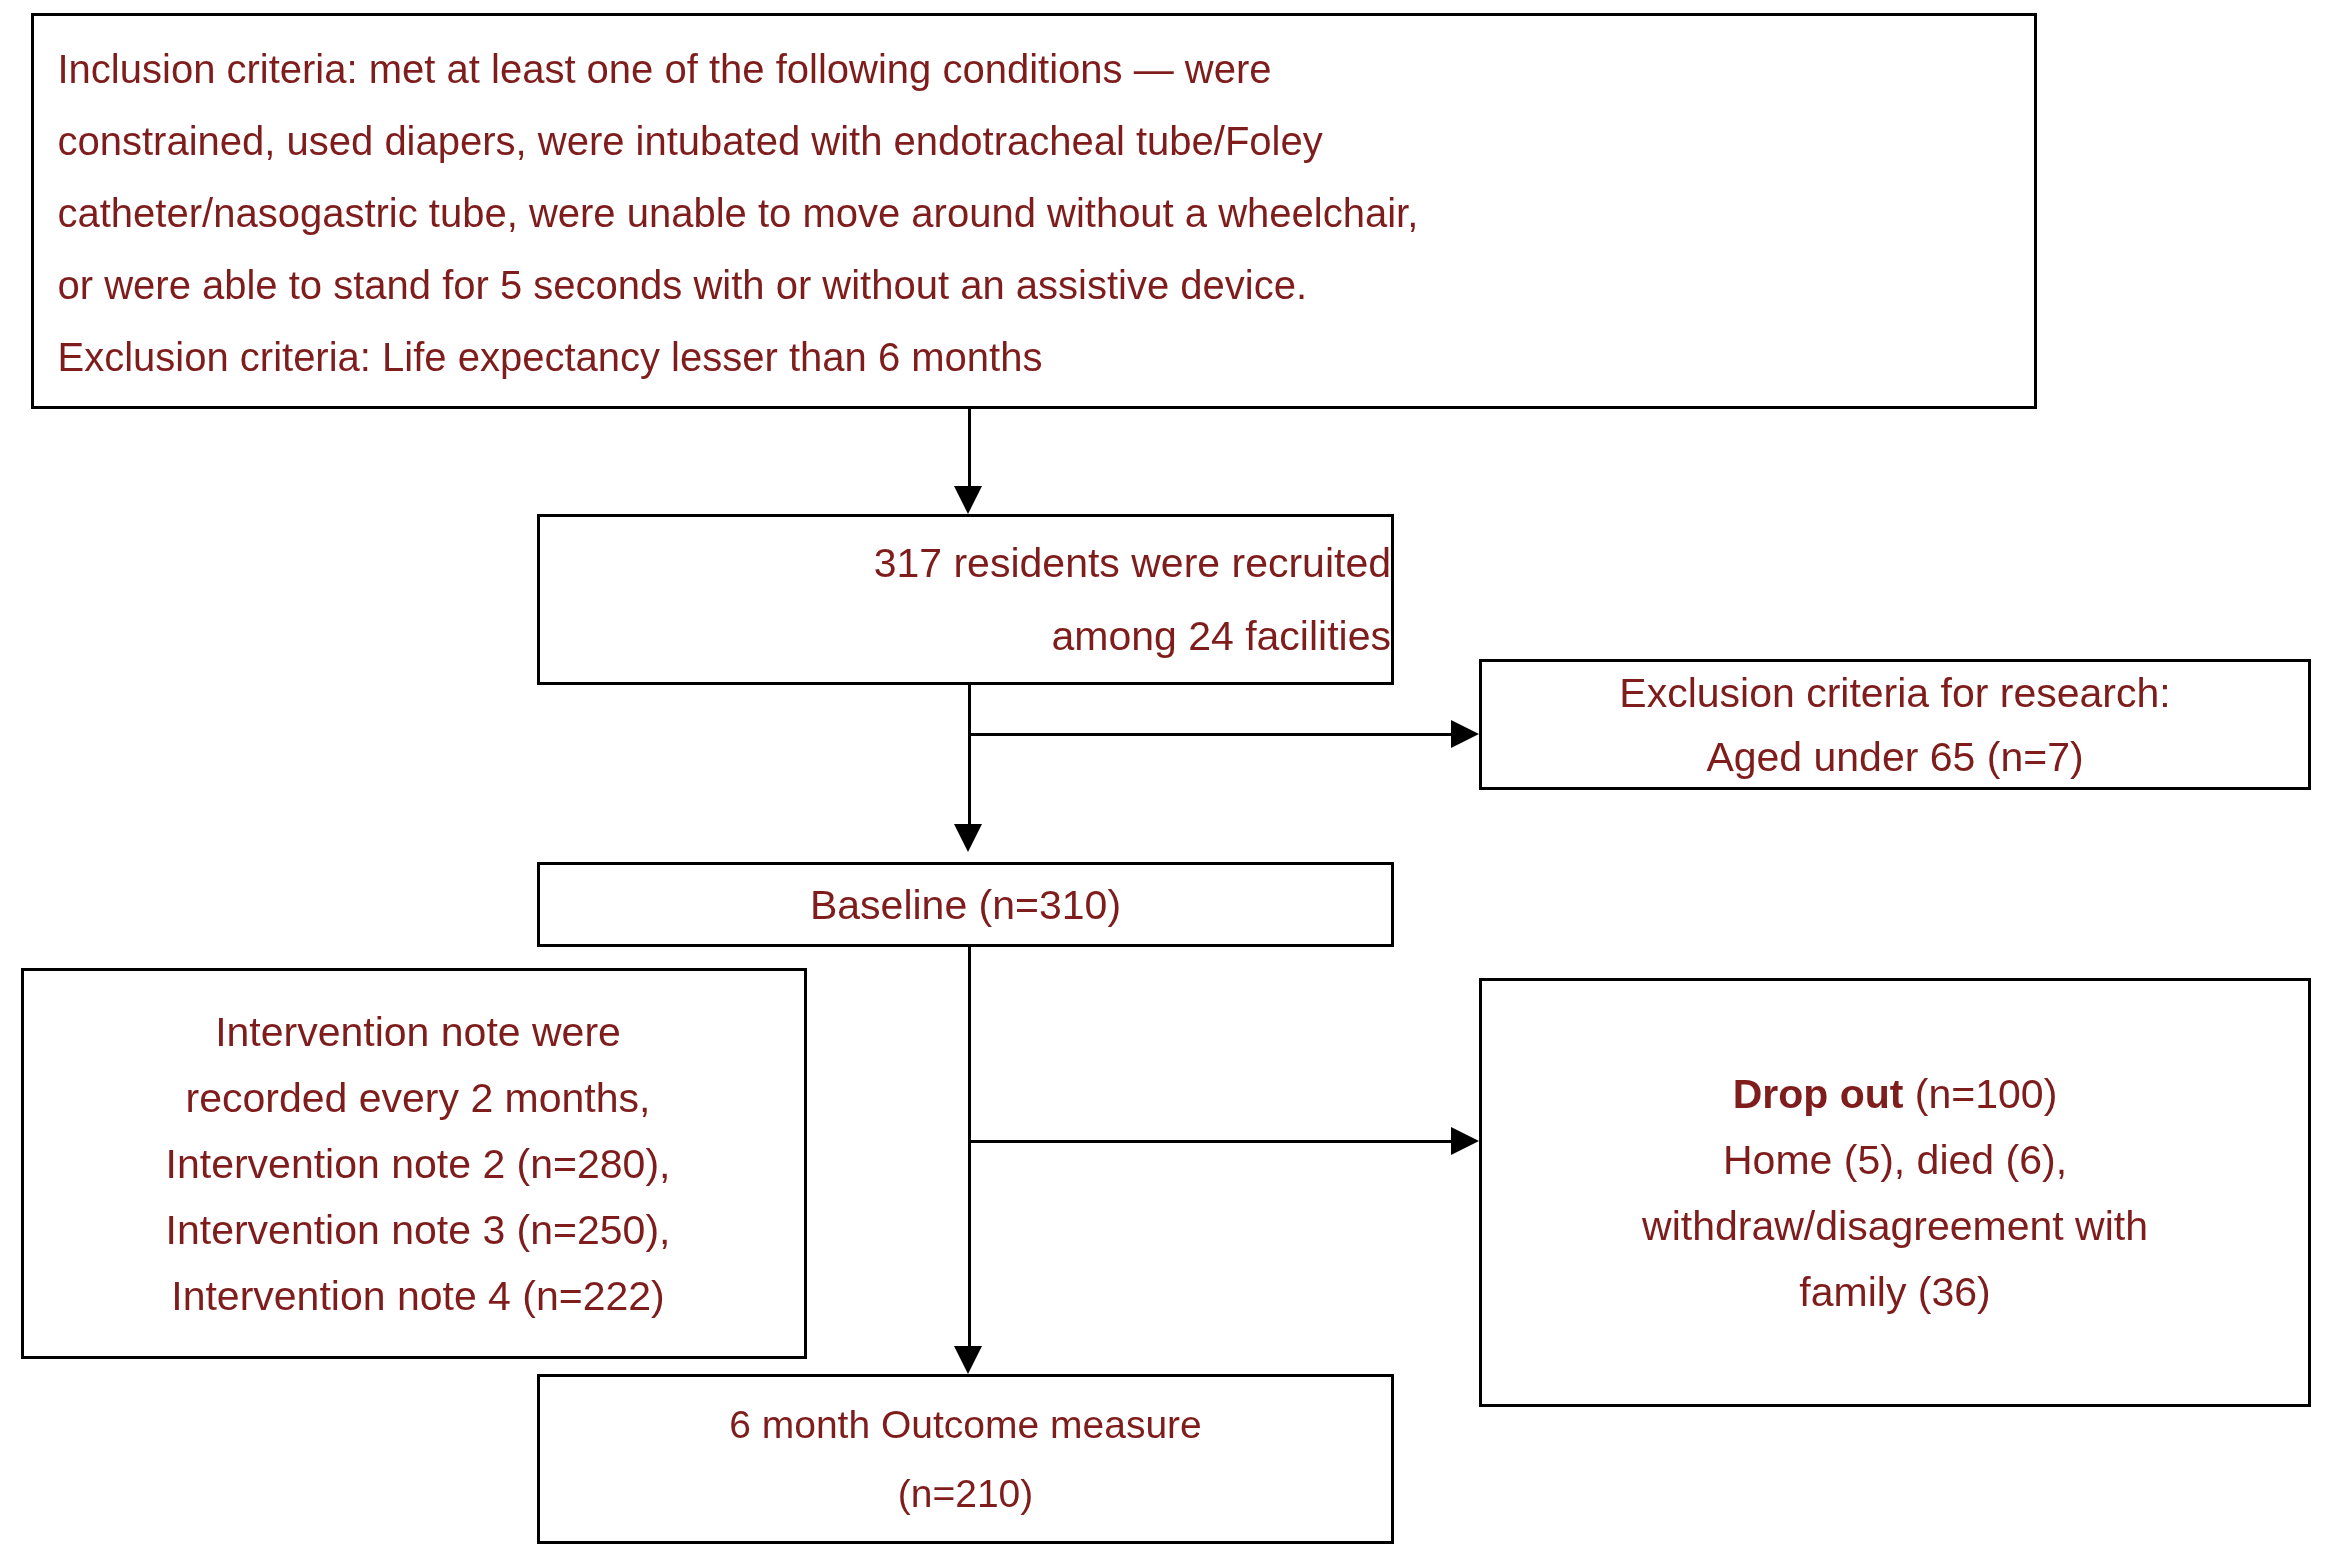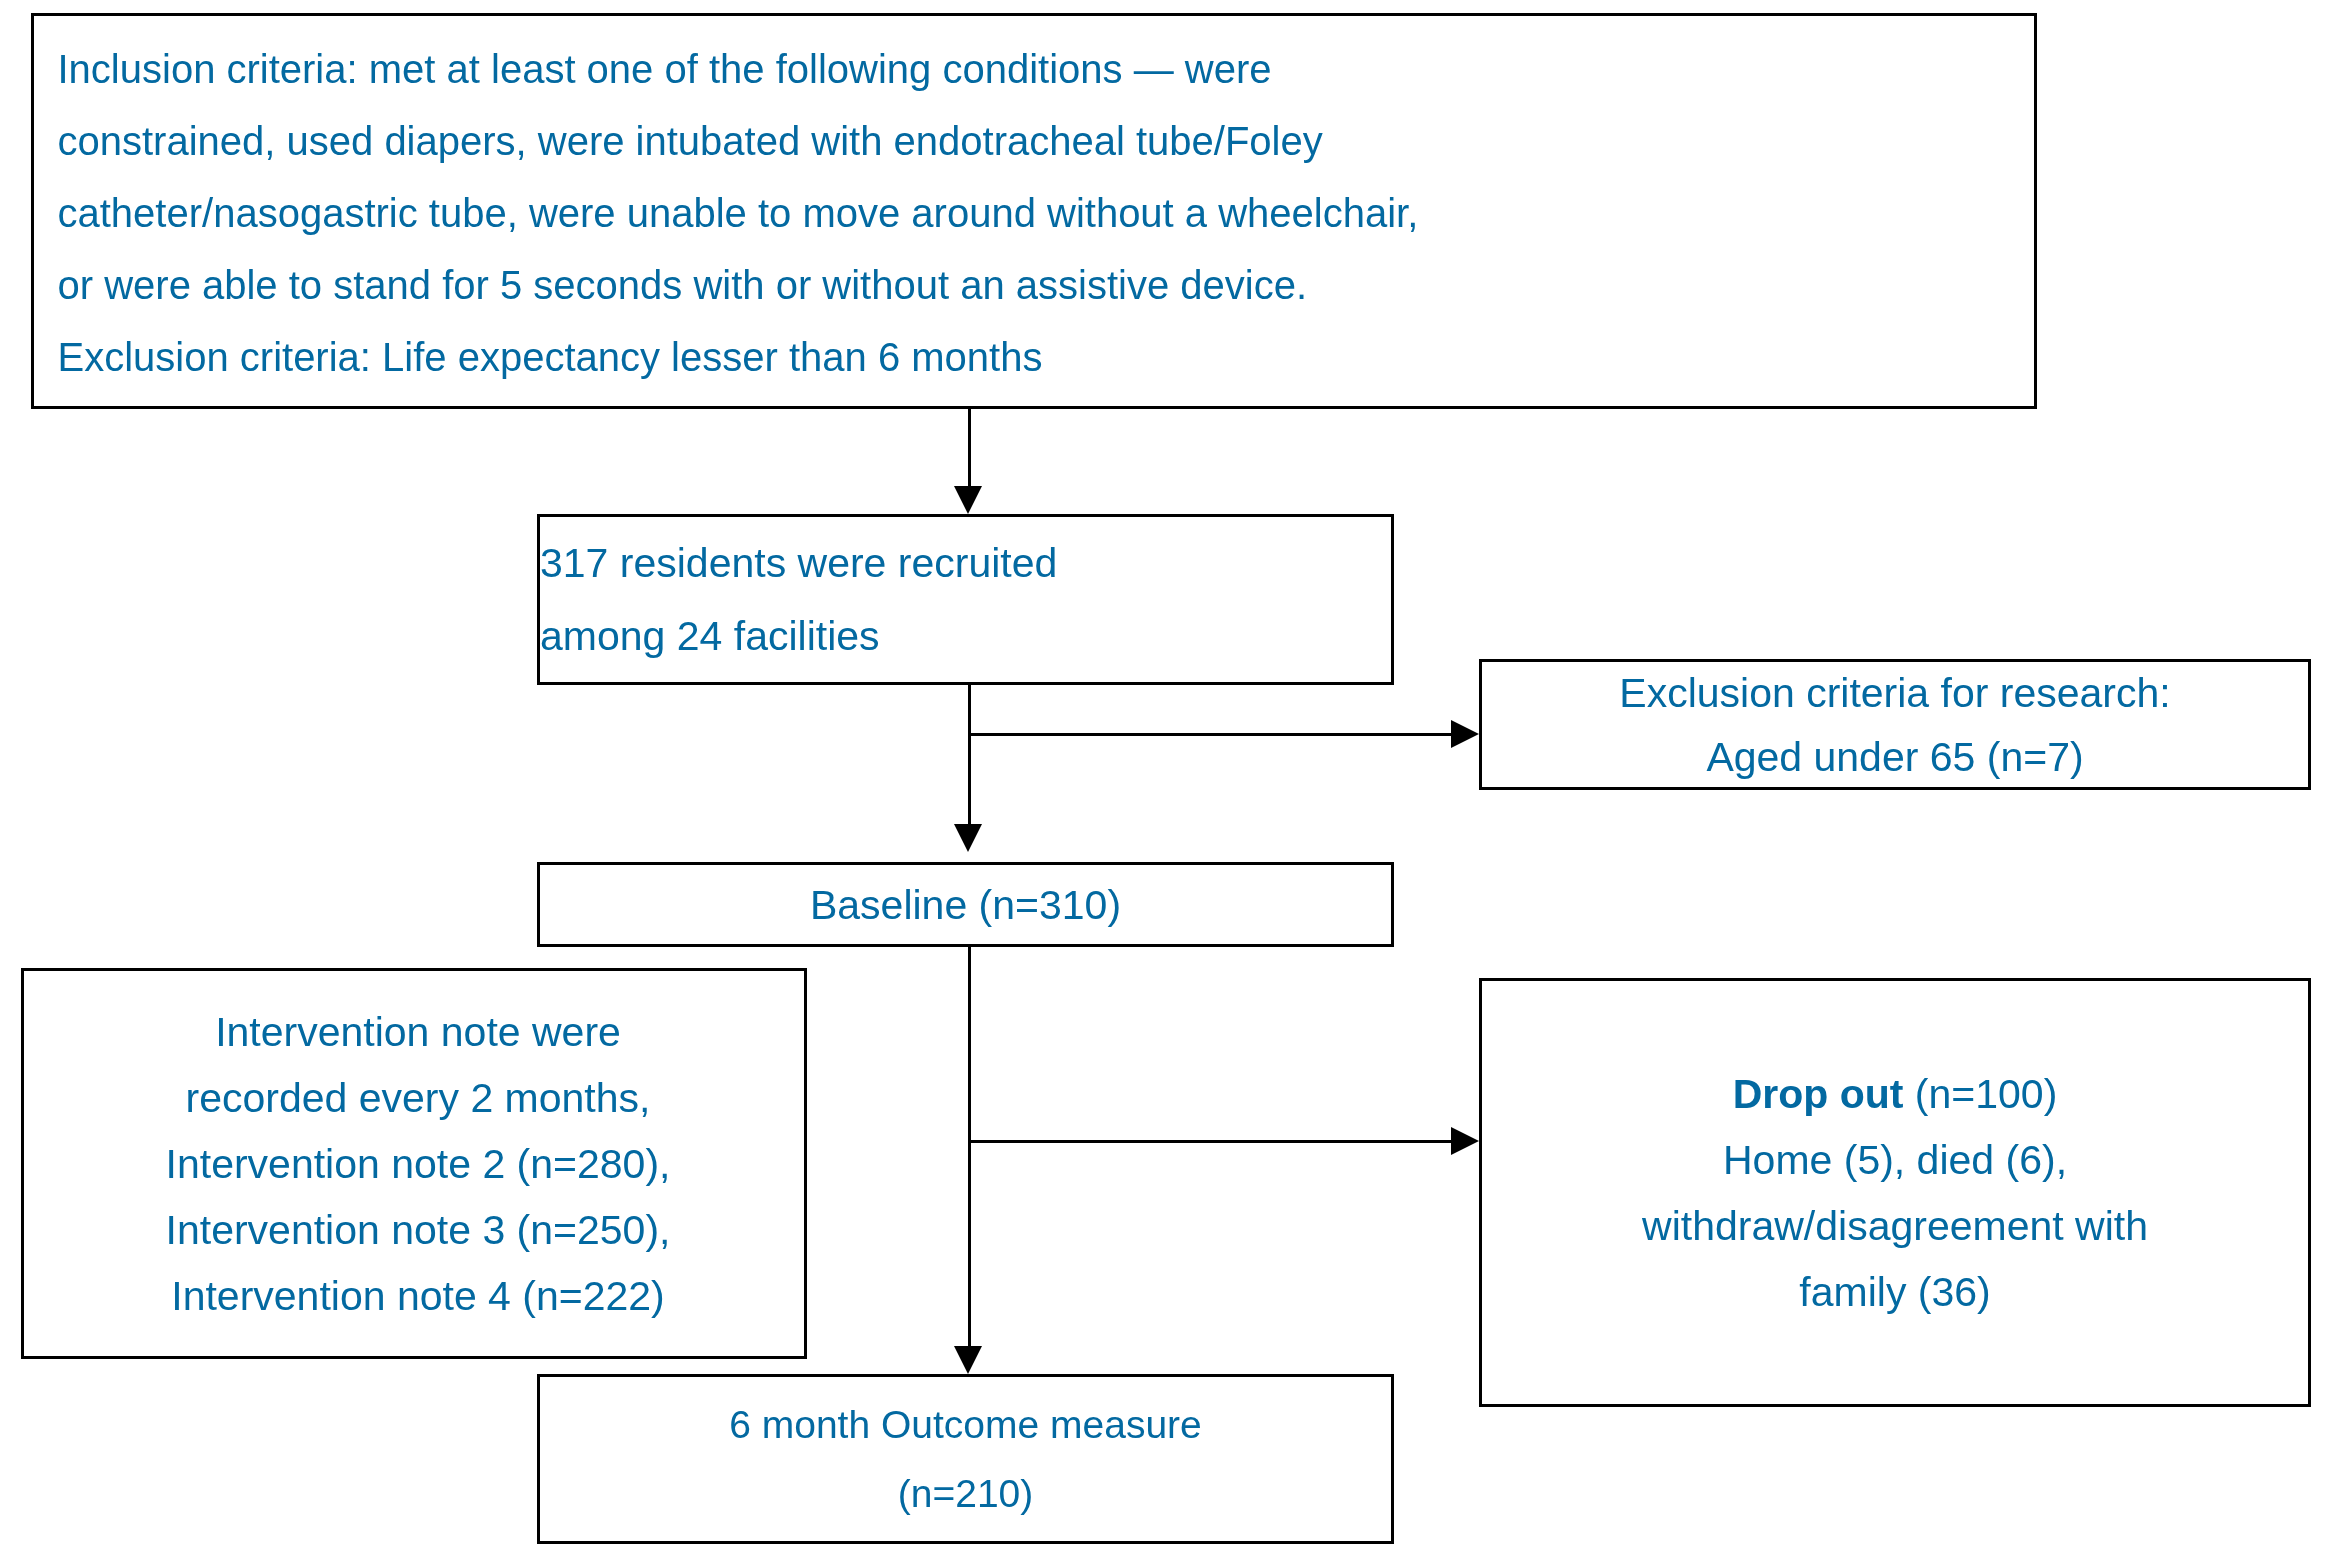--- a/index.html
+++ b/index.html
@@ -19,21 +19,21 @@
     overflow: hidden;
   }
   .node {
     position: absolute;
     box-sizing: border-box;
     border: 3.3px solid #000000;
     background: #ffffff;
     display: flex;
     flex-direction: column;
     justify-content: center;
-    color: #0369a1;
+    color: #7f1d1d;
     z-index: 2;
   }
   .node .line {
     display: block;
     white-space: nowrap;
   }
   
   #node-criteria {
     left: 30.5px;
     top: 13.3px;
@@ -48,21 +48,21 @@
   }
   
   #node-recruited {
     left: 537px;
     top: 514px;
     width: 857px;
     height: 171px;
     font-size: 41px;
     line-height: 73px;
     text-align: center;
-    align-items: flex-start;
+    align-items: flex-end;
   }
   
   #node-exclusion-research {
     left: 1479px;
     top: 659px;
     width: 832px;
     height: 131px;
     font-size: 41px;
     line-height: 64px;
     text-align: center;

